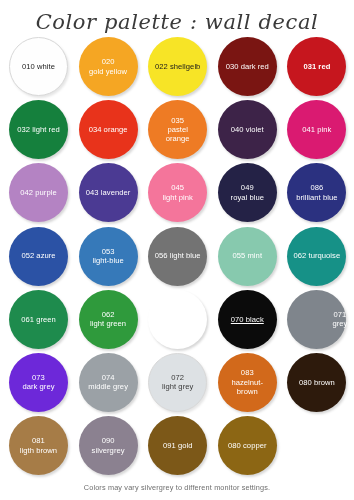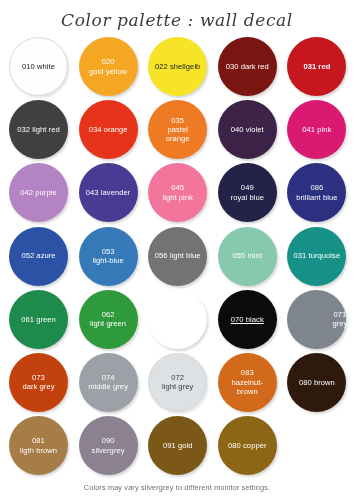--- a/index.html
+++ b/index.html
@@ -21,21 +21,21 @@
   }
   #palette-title {
     position: absolute;
     top: 10px;
     left: 0;
     width: 354px;
     text-align: center;
     font-family: "DejaVu Serif", serif;
     font-style: italic;
     font-weight: 400;
-    font-size: 17px;
+    font-size: 21px;
     letter-spacing: 0.6px;
     color: #3a3a3a;
     white-space: nowrap;
   }
   #swatch-grid {
     position: absolute;
     top: 37px;
     left: 9px;
     width: 340px;
     display: grid;
@@ -98,21 +98,21 @@
       </div>
       <div class="swatch" style="background: rgb(247, 228, 38);">
         <div class="swatch-label" style="color: rgb(27, 27, 27);">022 shellgelb</div>
       </div>
       <div class="swatch" style="background: rgb(122, 21, 18);">
         <div class="swatch-label" style="color: rgb(255, 255, 255);">030 dark red</div>
       </div>
       <div class="swatch" style="background: rgb(198, 22, 30); font-weight: bold;">
         <div class="swatch-label" style="color: rgb(255, 255, 255);">031 red</div>
       </div>
-      <div class="swatch" style="background: #404040; justify-content: center;">
+      <div class="swatch" style="background: #15803d; justify-content: center;">
         <div class="swatch-label" style="color: rgb(255, 255, 255);">032 light red</div>
       </div>
       <div class="swatch" style="background: rgb(232, 51, 27);">
         <div class="swatch-label" style="color: rgb(255, 255, 255);">034 orange</div>
       </div>
       <div class="swatch" style="background: rgb(238, 123, 36);">
         <div class="swatch-label" style="color: rgb(255, 255, 255);">035<br>pastel<br>orange</div>
       </div>
       <div class="swatch" style="background: rgb(61, 35, 72);">
         <div class="swatch-label" style="color: rgb(255, 255, 255);">040 violet</div>
@@ -141,38 +141,38 @@
       <div class="swatch" style="background: rgb(54, 121, 185);">
         <div class="swatch-label" style="color: rgb(255, 255, 255);">053<br>light-blue</div>
       </div>
       <div class="swatch" style="background: #737373;">
         <div class="swatch-label" style="color: rgb(255, 255, 255);">056 light blue</div>
       </div>
       <div class="swatch" style="background: rgb(135, 201, 174);">
         <div class="swatch-label" style="color: rgb(255, 255, 255);">055 mint</div>
       </div>
       <div class="swatch" style="background: rgb(22, 145, 135);">
-        <div class="swatch-label" style="color: rgb(255, 255, 255);">031 turquoise</div>
+        <div class="swatch-label" style="color: rgb(255, 255, 255);">062 turquoise</div>
       </div>
       <div class="swatch" style="background: rgb(30, 139, 77);">
         <div class="swatch-label" style="color: rgb(255, 255, 255);">061 green</div>
       </div>
       <div class="swatch" style="background: rgb(47, 154, 60);">
         <div class="swatch-label" style="color: rgb(255, 255, 255);">062<br>light green</div>
       </div>
       <div class="swatch">
         <div class="swatch-label" style="color: rgb(255, 255, 255);">063<br>lime green</div>
       </div>
       <div class="swatch" style="background: rgb(11, 11, 11);">
         <div class="swatch-label" style="color: rgb(255, 255, 255); text-decoration: underline;">070 black</div>
       </div>
       <div class="swatch" style="background: rgb(127, 133, 140);">
         <div class="swatch-label" style="color: rgb(255, 255, 255); padding-left: 46px;">071 grey</div>
       </div>
-      <div class="swatch" style="background: #c2410c;">
+      <div class="swatch" style="background: #6d28d9;">
         <div class="swatch-label" style="color: rgb(255, 255, 255);">073<br>dark grey</div>
       </div>
       <div class="swatch" style="background: rgb(155, 161, 166);">
         <div class="swatch-label" style="color: rgb(255, 255, 255);">074<br>middle grey</div>
       </div>
       <div class="swatch hairline" style="background: rgb(221, 225, 228);">
         <div class="swatch-label" style="color: rgb(58, 58, 58);">072<br>light grey</div>
       </div>
       <div class="swatch" style="background: rgb(210, 105, 27);">
         <div class="swatch-label" style="color: rgb(255, 255, 255);">083<br>hazelnut-<br>brown</div>

